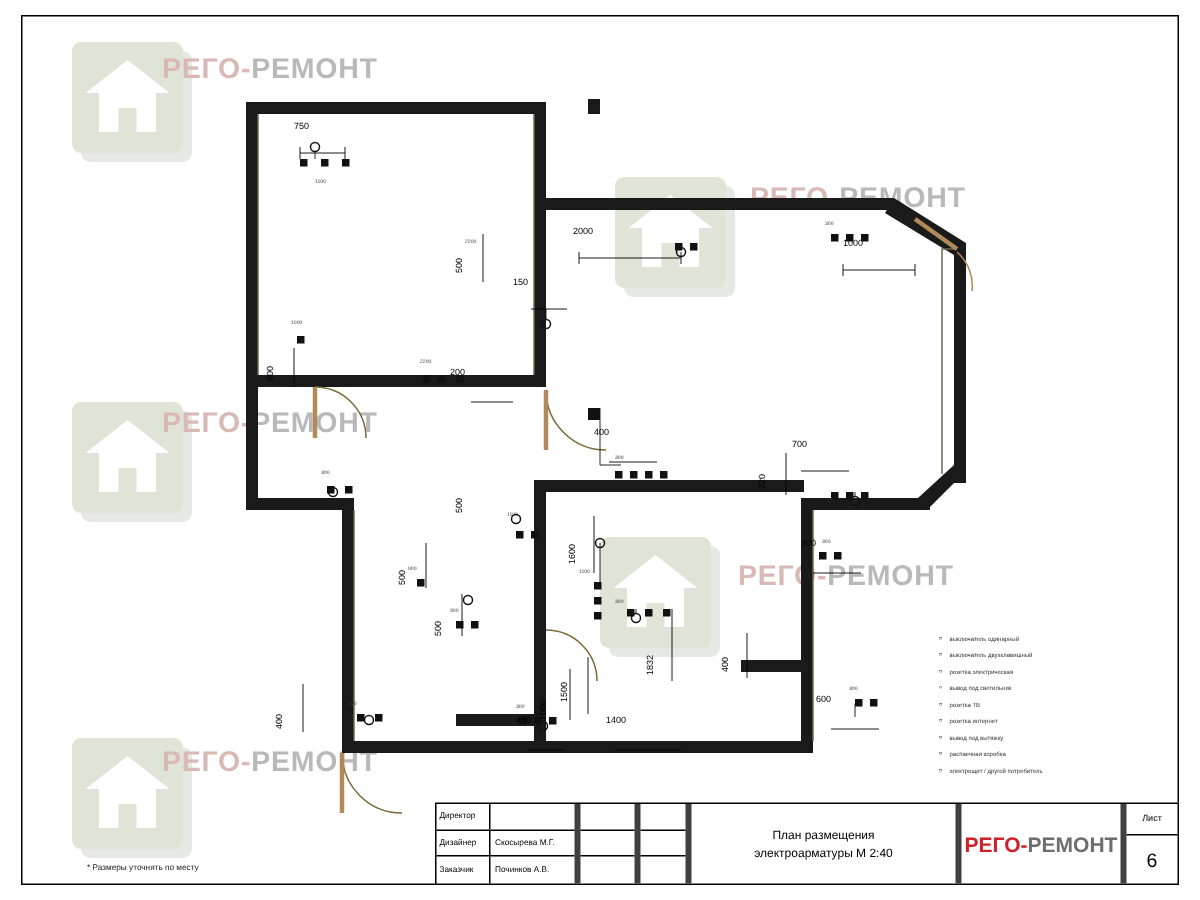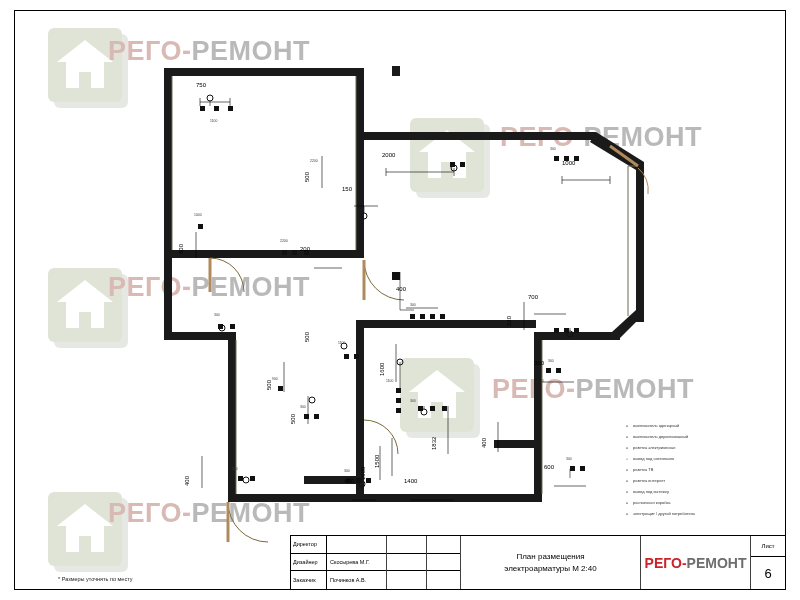--- a/index.html
+++ b/index.html
@@ -29,21 +29,21 @@
   }
   
   .wm {
     position: absolute;
     pointer-events: none;
     user-select: none;
   }
   .wm-text {
     font-family: "Liberation Sans", sans-serif;
     font-weight: bold;
-    font-size: 27px;
+    font-size: 19px;
     letter-spacing: 0.5px;
     white-space: nowrap;
   }
   .wm-text .red { color: #d8b9b4; }
   .wm-text .grey { color: #b9b9b9; }
   .wm-house {
     position: absolute;
     width: 74px;
     height: 74px;
     background: #dfe4d7;
@@ -88,21 +88,21 @@
     left: 290px;
     top: 535px;
     width: 496px;
     height: 55px;
     border: 1px solid #000;
     box-sizing: border-box;
     display: flex;
     font-size: 6px;
     background: #fff;
   }
-  .tb-col { border-right: 1px solid #404040; box-sizing: border-box; }
+  .tb-col { border-right: 4px solid #404040; box-sizing: border-box; }
   .tb-names { width: 96px; }
   .tb-names .row {
     height: 33.33%;
     display: flex;
     box-sizing: border-box;
     border-bottom: 1px solid #000;
   }
   .tb-names .row:last-child { border-bottom: none; }
   .tb-names .lbl {
     width: 36px;

